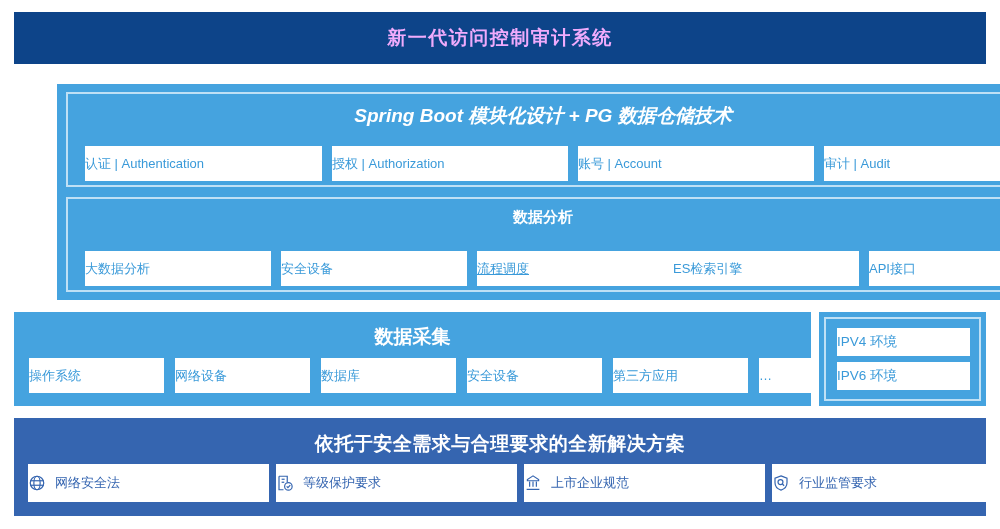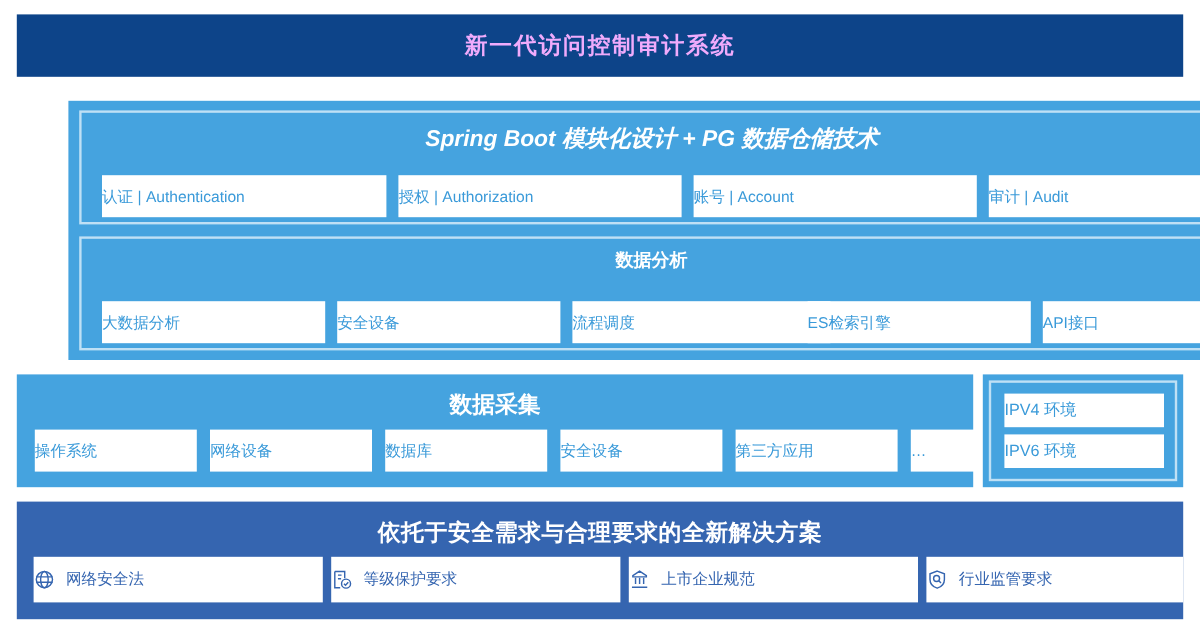--- a/index.html
+++ b/index.html
@@ -115,21 +115,21 @@
 
     <div class="group" style="left:9px; top:113px; width:954px; height:95px;">
       <div class="group-title" style="position:absolute; left:0; top:9px; font-size:15px;">数据分析</div>
 
       <div class="chip" style="left:17px; top:52px; width:186px; height:35px;">
         <span class="chip-label">大数据分析</span>
       </div>
       <div class="chip" style="left:213px; top:52px; width:186px; height:35px;">
         <span class="chip-label">安全设备</span>
       </div>
-      <div class="chip" style="left:409px; top:52px; width:215px; height:35px;">
+      <div class="chip" style="left:409px; top:52px; width:215px; height:35px;text-decoration:underline;">
         <span class="chip-label">流程调度</span>
       </div>
       <div class="chip" style="left:605px; top:52px; width:186px; height:35px;">
         <span class="chip-label">ES检索引擎</span>
       </div>
       <div class="chip" style="left:801px; top:52px; width:186px; height:35px;">
         <span class="chip-label">API接口</span>
       </div>
     </div>
   </div>

